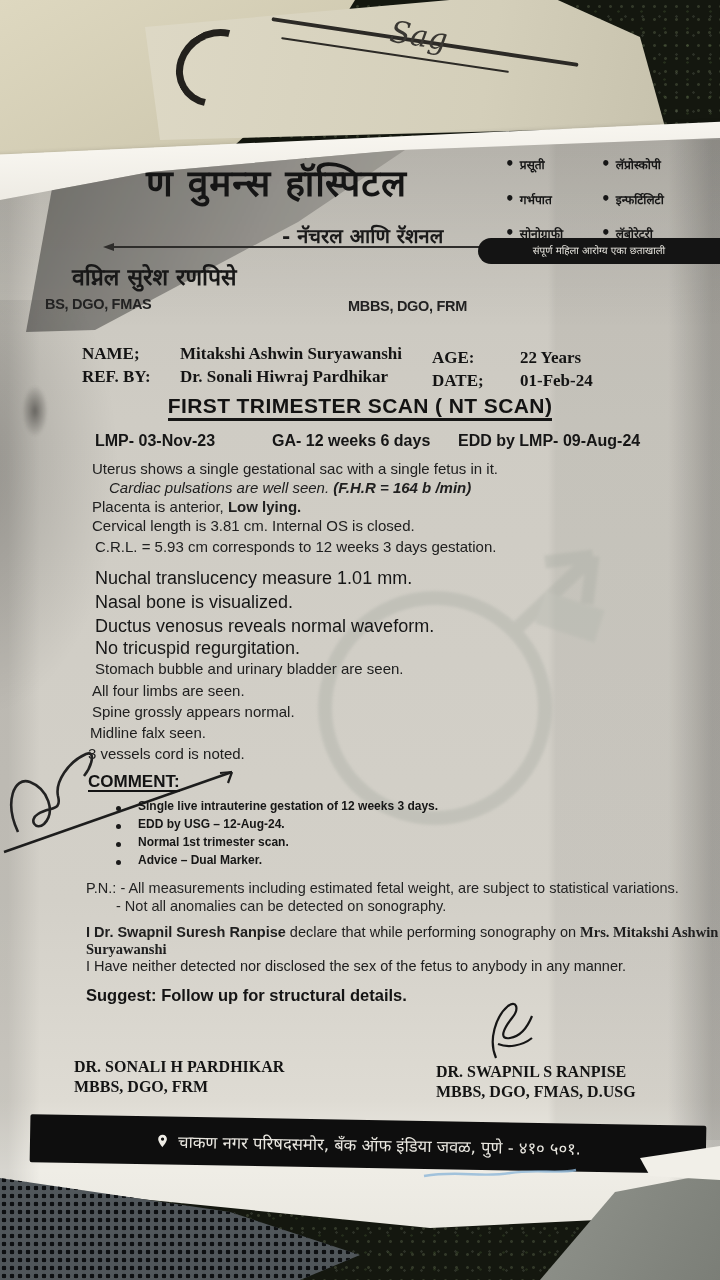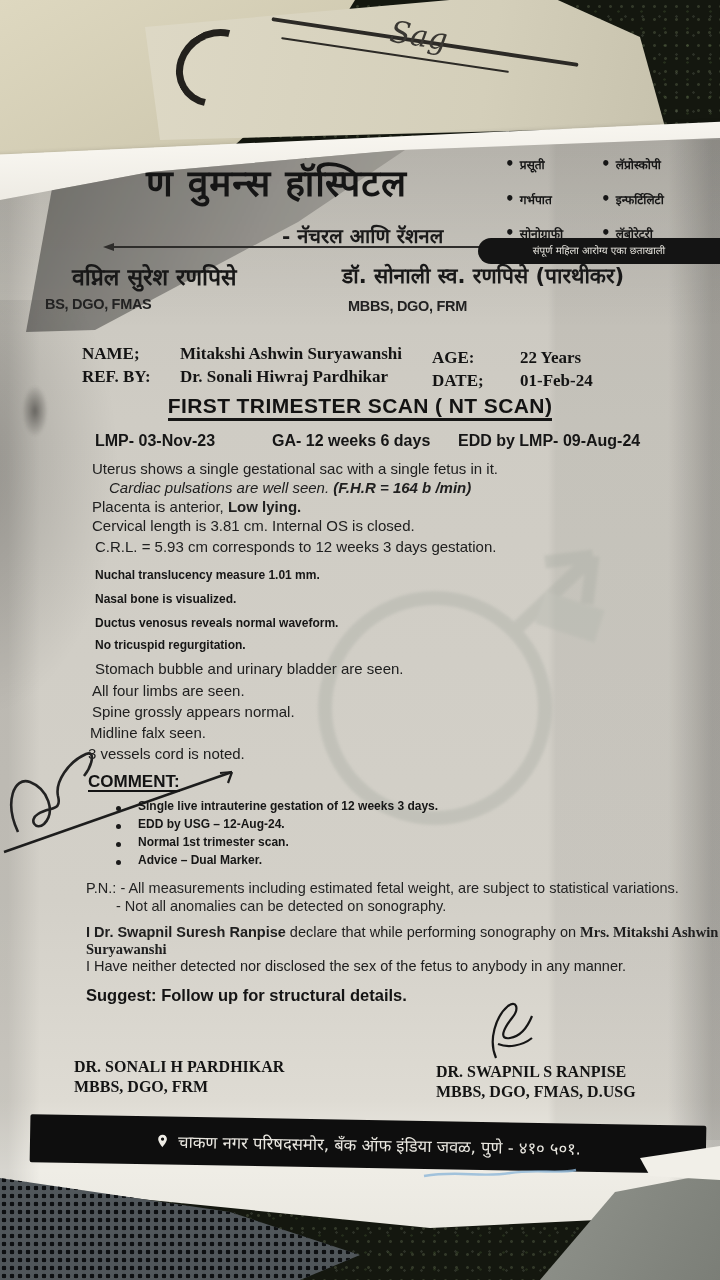--- a/index.html
+++ b/index.html
@@ -61,21 +61,21 @@
   #doc-left-quals{left:45px;top:296px;font-size:14.5px;letter-spacing:-.3px;color:#222;}
   #doc-right-name{left:342px;top:261px;font-size:21px;color:#181818;}
   #doc-right-quals{left:348px;top:298px;font-size:14.5px;letter-spacing:-.3px;color:#222;}
   
   .pt{font-size:17px;color:#141414;}
   
   #title{left:160px;top:394px;width:400px;text-align:center;}
   #title span{font-size:21px;letter-spacing:.4px;border-bottom:3px solid #161616;padding-bottom:1px;color:#131313;}
   .dates{font-size:16px;color:#161616;white-space:nowrap;}
   .line{font-size:15px;color:#202020;white-space:nowrap;}
-  .lineb{font-size:12px;color:#161616;font-weight:bold;white-space:nowrap;}
+  .lineb{font-size:18px;color:#161616;font-weight:normal;white-space:nowrap;}
   .dot{width:5px;height:5px;border-radius:50%;background:#1a1a1a;}
   .cm{font-size:12px;font-weight:bold;color:#161616;white-space:nowrap;}
   #comment-h{left:88px;top:772px;font-size:17px;text-decoration:underline;text-underline-offset:3px;
     text-decoration-thickness:2px;color:#131313;}
   .pn{font-size:14.5px;color:#242424;white-space:nowrap;}
   .decl{font-size:14.5px;color:#202020;white-space:nowrap;}
   #suggest{left:86px;top:986px;font-size:16.5px;color:#141414;}
   .signame{font-size:16px;color:#141414;white-space:nowrap;}
   
   #footer-bar{left:30px;top:1120px;width:676px;height:48px;background:#0e0e0e;transform:rotate(1.0deg);
@@ -131,21 +131,20 @@
     <span class="abs dv b svc" style="left:601px;top:155px;">लॅप्रोस्कोपी</span>
     <span class="abs dv b svc" style="left:601px;top:190px;">इन्फर्टिलिटी</span>
     <span class="abs dv b svc" style="left:601px;top:224px;">लॅबोरेटरी</span>
 
     <div class="abs" id="rule"></div>
     <div class="abs" id="rule-arrow"></div>
     <div class="abs dv" id="ribbon">संपूर्ण महिला आरोग्य एका छताखाली</div>
 
     <div class="abs dv b" id="doc-left-name">वप्निल सुरेश रणपिसे</div>
     <div class="abs b" id="doc-left-quals">BS, DGO, FMAS</div>
-    <div class="abs dv b" id="doc-right-name">डॉ. सोनाली स्व. रणपिसे (पारथीकर)</div>
     <div class="abs b" id="doc-right-quals">MBBS, DGO, FRM</div>
 
     <span class="abs serif b pt" style="left:82px;top:344px;">NAME;</span>
     <span class="abs serif b pt" style="left:180px;top:344px;">Mitakshi Ashwin Suryawanshi</span>
     <span class="abs serif b pt" style="left:432px;top:348px;">AGE:</span>
     <span class="abs serif b pt" style="left:520px;top:348px;">22 Years</span>
     <span class="abs serif b pt" style="left:82px;top:367px;">REF. BY:</span>
     <span class="abs serif b pt" style="left:180px;top:367px;">Dr. Sonali Hiwraj Pardhikar</span>
     <span class="abs serif b pt" style="left:432px;top:371px;">DATE;</span>
     <span class="abs serif b pt" style="left:520px;top:371px;">01-Feb-24</span>

